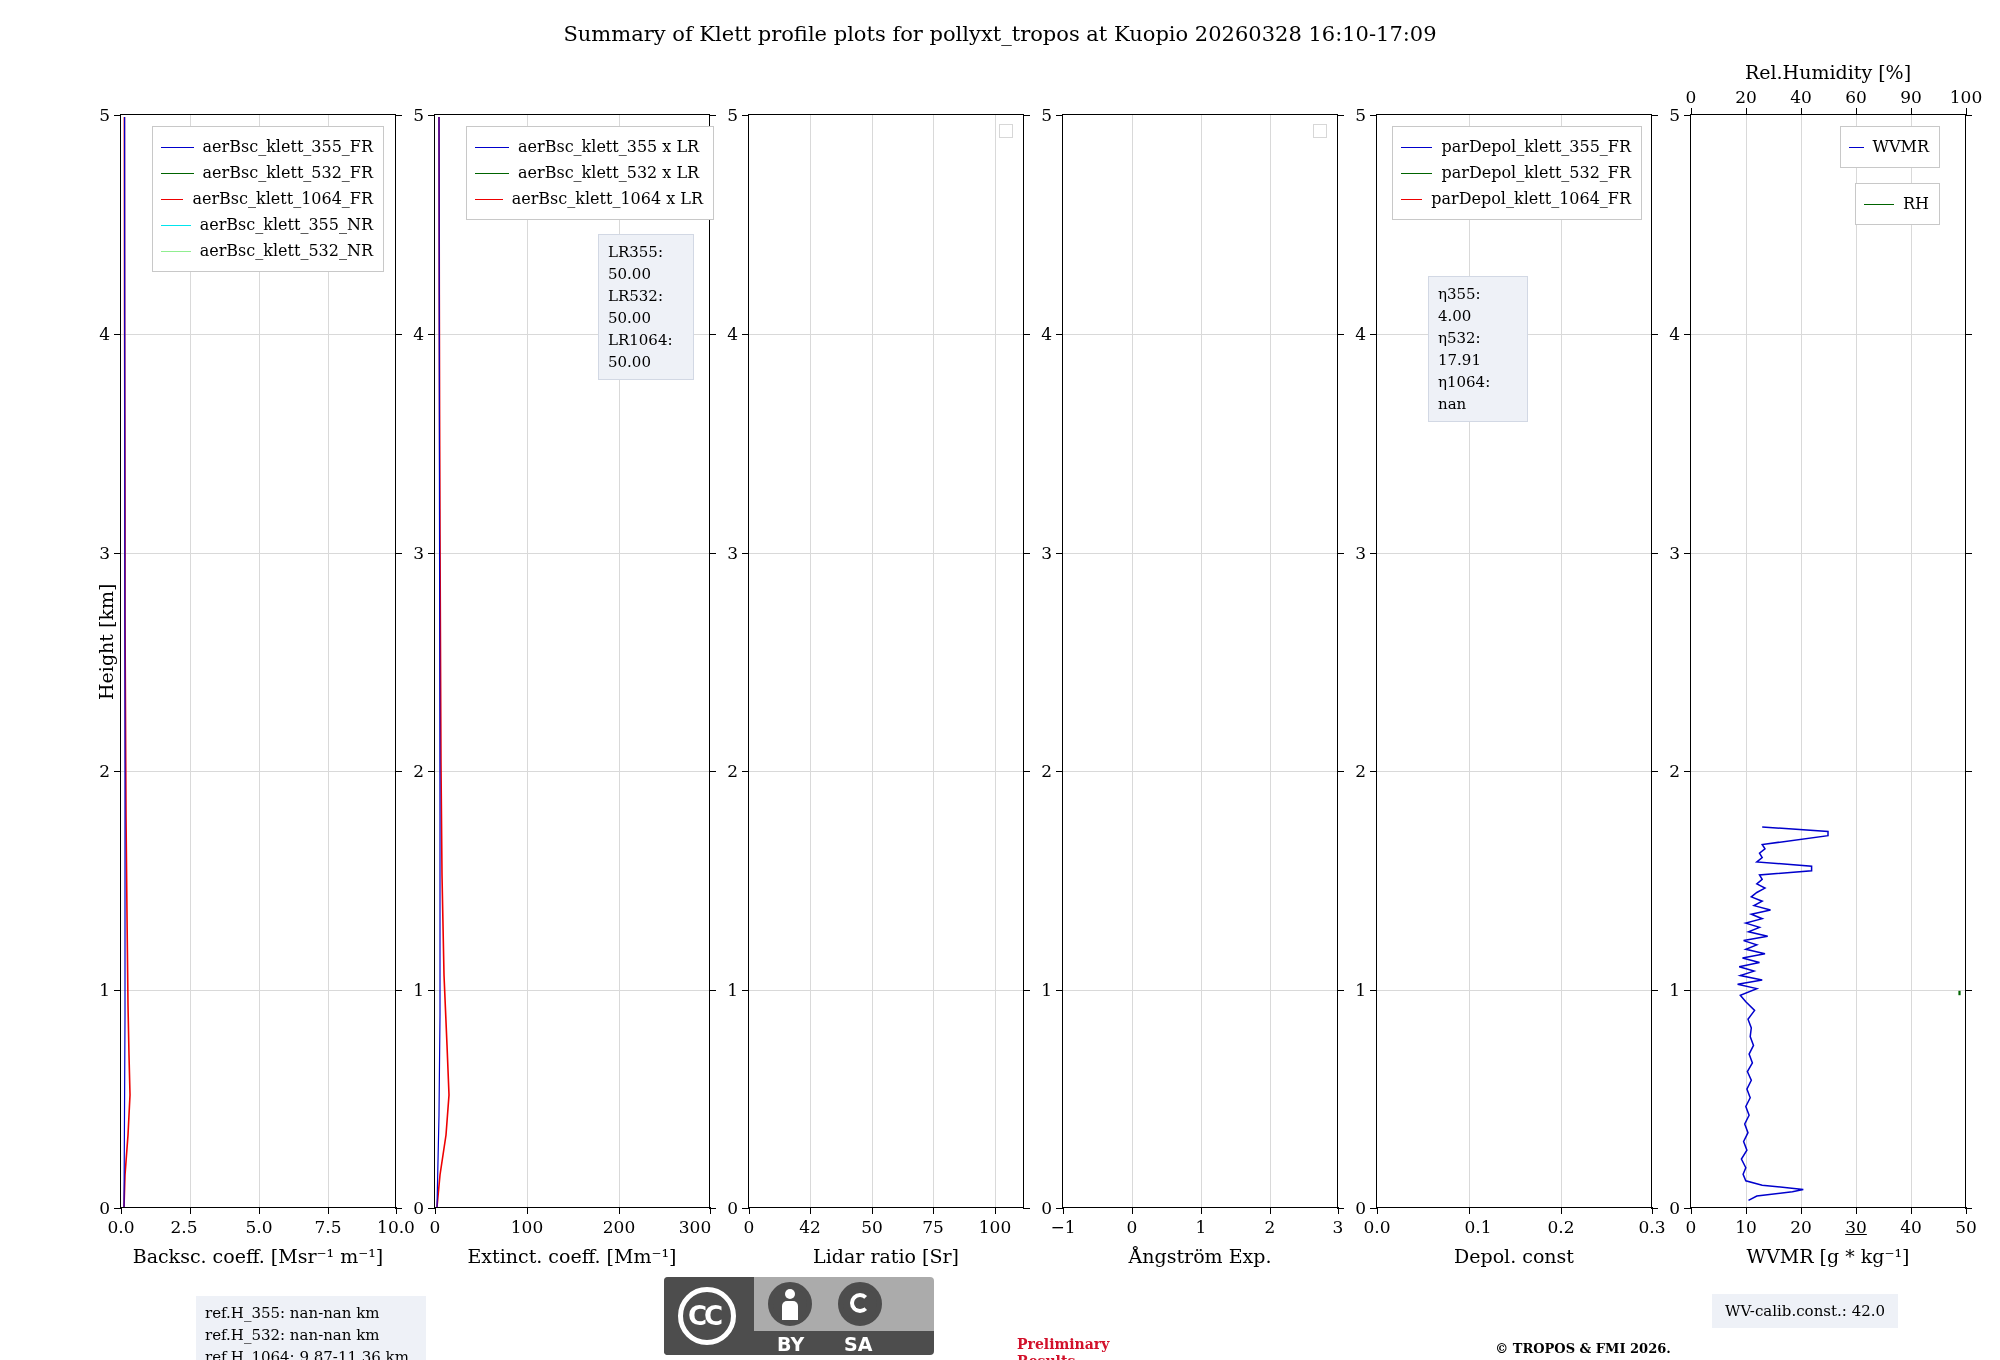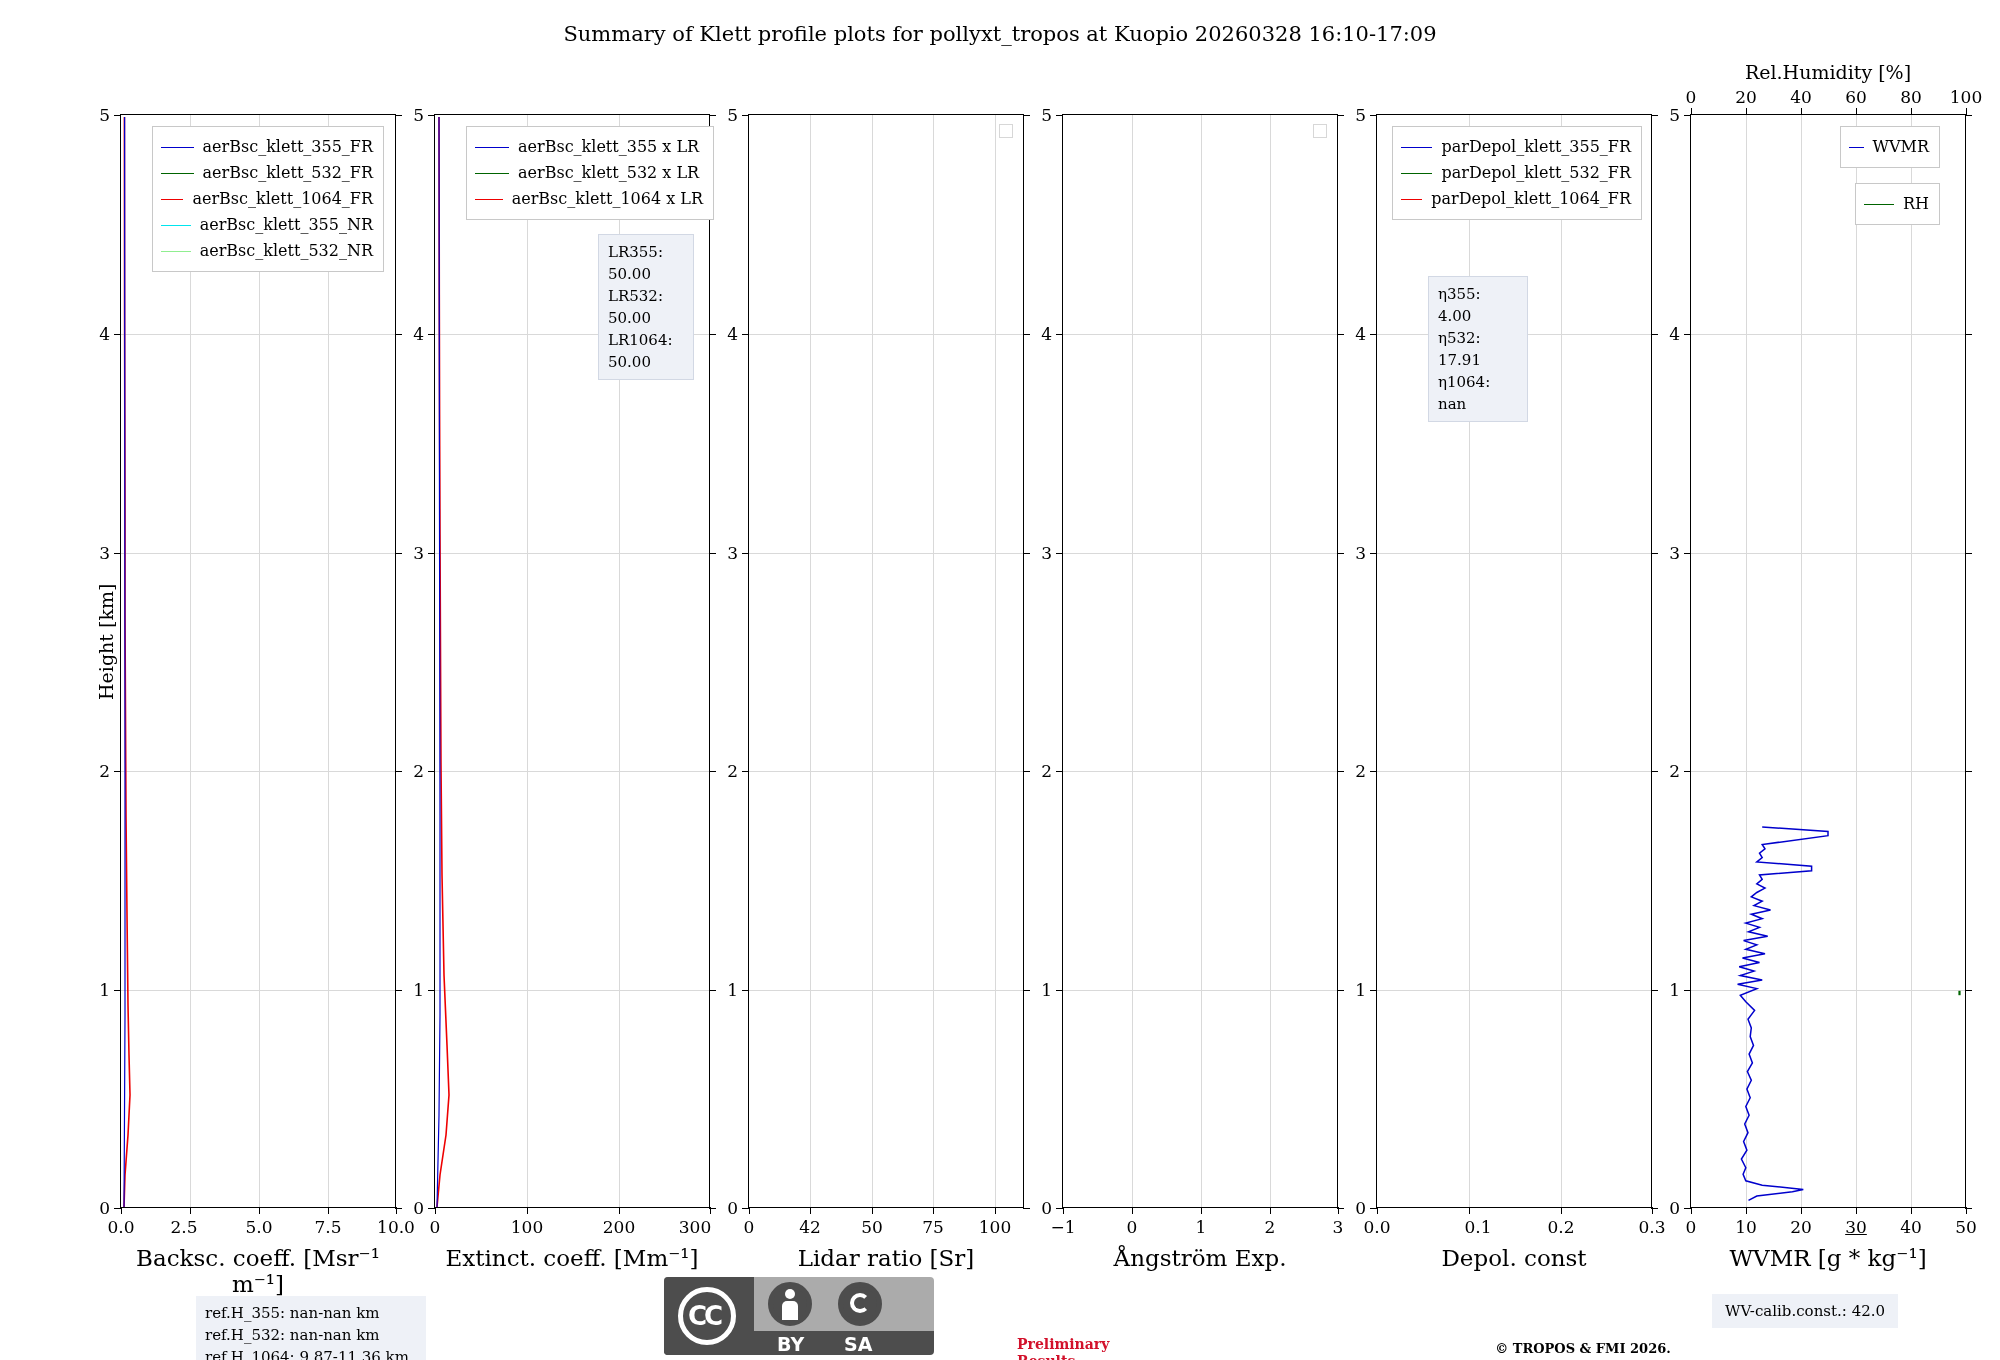--- a/index.html
+++ b/index.html
@@ -16,21 +16,21 @@
   .panel{position:absolute;border:1px solid #000;background:#fff;box-sizing:border-box;}
   .grid-h{position:absolute;left:0;right:0;height:1px;background:#d9d9d9;}
   .grid-v{position:absolute;top:0;bottom:0;width:1px;background:#d9d9d9;}
   .tick-y{position:absolute;left:-7px;width:7px;height:1px;background:#000;}
   .tick-yr{position:absolute;right:-7px;width:7px;height:1px;background:#000;}
   .tick-x{position:absolute;bottom:-7px;width:1px;height:7px;background:#000;}
   .tick-xt{position:absolute;top:-7px;width:1px;height:7px;background:#000;}
   .ylab{position:absolute;font-size:17px;text-align:right;width:46px;transform:translateY(-50%);}
   .xlab{position:absolute;font-size:17px;text-align:center;width:60px;transform:translateX(-50%);top:100%;margin-top:10px;}
   .xlab-top{position:absolute;font-size:17px;text-align:center;width:60px;transform:translateX(-50%);bottom:100%;margin-bottom:8px;}
-  .axis-title{position:absolute;font-size:23px;text-align:center;width:100%;top:100%;margin-top:38px;left:0;}
+  .axis-title{position:absolute;font-size:19px;text-align:center;width:100%;top:100%;margin-top:38px;left:0;}
   .axis-title-top{position:absolute;font-size:19px;text-align:center;width:100%;bottom:100%;margin-bottom:32px;left:0;}
   .ytitle{
     position:absolute;font-size:19px;
     transform:rotate(-90deg);transform-origin:left top;white-space:nowrap;
   }
   
   .legend{
     position:absolute;background:#fff;border:1px solid #c8c8c8;
     padding:7px 10px 7px 8px;font-size:16px;line-height:26px;
     box-sizing:border-box;
@@ -394,21 +394,21 @@
   <div class="tick-xt" style="left:0;"></div>
     <div class="tick-xt" style="left:55px;"></div>
   <div class="tick-xt" style="left:110px;"></div>
     <div class="tick-xt" style="left:165px;"></div>
   <div class="tick-xt" style="left:220px;"></div>
     <div class="tick-xt" style="left:275px;"></div>
   <div class="xlab-top" style="left:0;">0</div>
   <div class="xlab-top" style="left:55px;">20</div>
   <div class="xlab-top" style="left:110px;">40</div>
   <div class="xlab-top" style="left:165px;">60</div>
-  <div class="xlab-top" style="left:220px;">80</div>
+  <div class="xlab-top" style="left:220px;">90</div>
   <div class="xlab-top" style="left:275px;">100</div>
   <div class="axis-title-top">Rel.Humidity [%]</div>
 
   <svg id="wvmr-svg" width="274" height="1092" class="wvmr-path">
       <path d="M57.5,1085.4 L65.8,1081.1 L101.4,1076.7 L112.3,1074.5 L71.2,1070.2 L54.8,1065.8 L52.1,1059.2 L54.8,1052.7 L50.4,1044.0 L55.9,1035.2 L52.6,1026.5 L57.0,1017.7 L53.7,1009.0 L58.1,1000.3 L54.8,991.5 L59.2,982.8 L55.9,974.1 L60.3,965.3 L56.4,956.6 L61.4,947.9 L58.1,939.1 L62.5,930.4 L59.2,921.6 L60.3,912.9 L57.0,904.2 L63.6,895.4 L54.8,886.7 L49.3,880.2 L65.8,873.6 L46.6,869.2 L71.2,864.9 L49.3,860.5 L63.0,856.1 L48.2,851.8 L68.5,847.4 L51.5,843.0 L74.0,838.7 L54.8,834.3 L65.8,829.9 L52.6,825.6 L76.7,821.2 L57.5,816.8 L68.5,812.4 L54.8,808.1 L71.2,803.7 L60.3,799.3 L79.5,795.0 L63.0,790.6 L71.2,786.2 L60.3,781.9 L65.8,777.5 L74.0,773.1 L65.8,768.8 L71.2,764.4 L68.5,760.0 L120.6,755.7 L120.6,751.3 L65.8,746.9 L71.2,742.6 L68.5,738.2 L74.0,733.8 L71.2,729.5 L137.0,720.7 L137.0,716.4 L71.2,712.0" fill="none" stroke="#0000cc" stroke-width="1.5"></path>
       <path d="M268.5,880.2 L268.5,875.8" fill="none" stroke="#006400" stroke-width="2.2"></path>
     </svg>
 </div>
 
 <div class="legend" style="left:1840px;top:126px;width:100px;">

